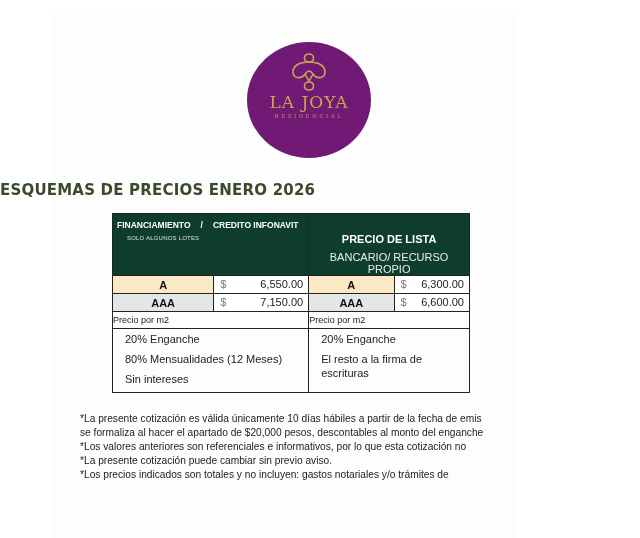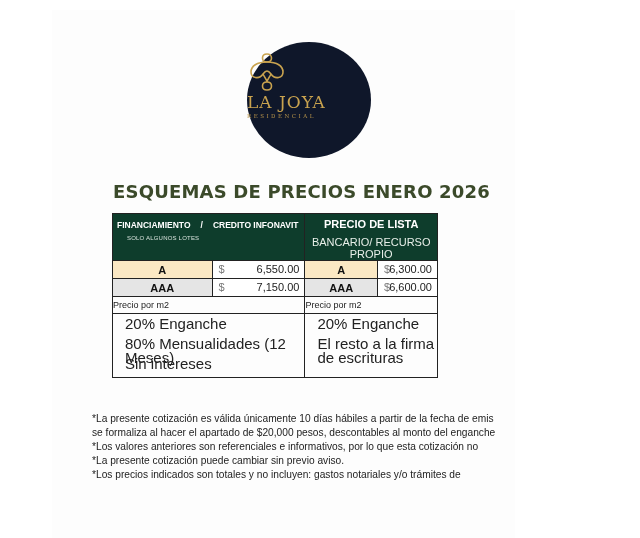--- a/index.html
+++ b/index.html
@@ -3,58 +3,58 @@
 <meta charset="utf-8">
 <style>
   html, body { margin:0; padding:0; }
   body {
     width:640px; height:538px; background:#ffffff; position:relative; overflow:hidden;
     font-family:"Liberation Sans", sans-serif;
   }
   .page-bg { position:absolute; left:52px; top:10px; width:463px; height:528px; background:#fdfdfd; }
   .logo {
     position:absolute; left:247px; top:42px; width:124px; height:116px; border-radius:50%;
-    background:#0f172a; display:flex; flex-direction:column; align-items:flex-start;
+    background:#701a75; display:flex; flex-direction:column; align-items:center;
   }
   .logo svg { margin-top:8px; }
   .logo-name {
     color:#c9a34f; font-family:"DejaVu Serif", serif; font-size:17px; letter-spacing:1px; margin-top:-2px;
   }
   .logo-sub {
     color:#b8944a; font-family:"DejaVu Serif", serif; font-size:5.5px; letter-spacing:2.5px; margin-top:1px;
   }
   .title {
-    position:absolute; left:0; width:603px; top:181px; text-align:center;
-    font-family:"DejaVu Sans", sans-serif; font-weight:bold; font-size:18px; color:#3b4a2a; letter-spacing:0.2px;
+    position:absolute; left:0; width:603px; top:181px; text-align:left;
+    font-family:"DejaVu Sans", sans-serif; font-weight:bold; font-size:15px; color:#3b4a2a; letter-spacing:0.2px;
   }
   table.prices {
-    position:absolute; left:112px; top:213px; width:326px; border-collapse:collapse;
+    position:absolute; left:112px; top:213px; width:358px; border-collapse:collapse;
     font-family:"Liberation Sans", sans-serif;
   }
   table.prices td { border:1.5px solid #222; padding:0; }
   .hdr { background:#0e3d2c; color:#fff; height:36px; vertical-align:top; }
   .hdr-left-top { font-size:8.5px; font-weight:bold; padding:6px 0 0 4px !important; white-space:nowrap; }
   .hdr-left-top .sep { margin:0 10px; }
   .hdr-left-sub { font-size:6px; color:#d7e2dc; padding:5px 0 0 14px; letter-spacing:0.2px; }
-  .hdr-right-top { font-size:11px; font-weight:bold; text-align:center; padding-top:4px; }
+  .hdr-right-top { font-size:11px; font-weight:bold; text-align:center; padding-top:19px; }
   .hdr-right-sub { font-size:11px; text-align:center; color:#e8efe9; padding-top:6px; }
   .row td { height:17px; font-size:11px; }
   .lvl { text-align:center; font-weight:bold; color:#111; width:102px; }
   .lvl-a { background:#fbe8c4; }
   .lvl-aaa { background:#e5e5e5; }
   .price { background:#fff; color:#222; width:96px; position:relative; }
   .price .cur { position:absolute; left:6px; top:2px; color:#777; }
   .price .val { position:absolute; right:5px; top:2px; }
   .unit td { height:16px; font-size:9px; text-align:left; color:#222; }
-  .terms td { height:56px; vertical-align:top; font-size:15px; color:#222; }
+  .terms td { height:56px; vertical-align:top; font-size:11px; color:#222; }
   .terms .line { padding-left:12px; height:20px; line-height:14px; }
   .terms .first { padding-top:3px; }
   .notes {
     position:absolute; left:80px; top:412px; width:438px; font-size:10.2px; line-height:14.1px; color:#222;
-    white-space:nowrap; overflow:hidden;margin-left:12px;
+    white-space:nowrap; overflow:hidden;
   }
 </style>
 </head>
 <body>
 
 <div class="page-bg"></div>
 
 <div class="logo">
   <svg width="40" height="44" viewBox="0 0 40 44" fill="none" stroke="#c9a34f" stroke-width="1.6">
     <path d="M20 4 C14 4 14 12 20 12 C26 12 26 4 20 4 Z"></path>

